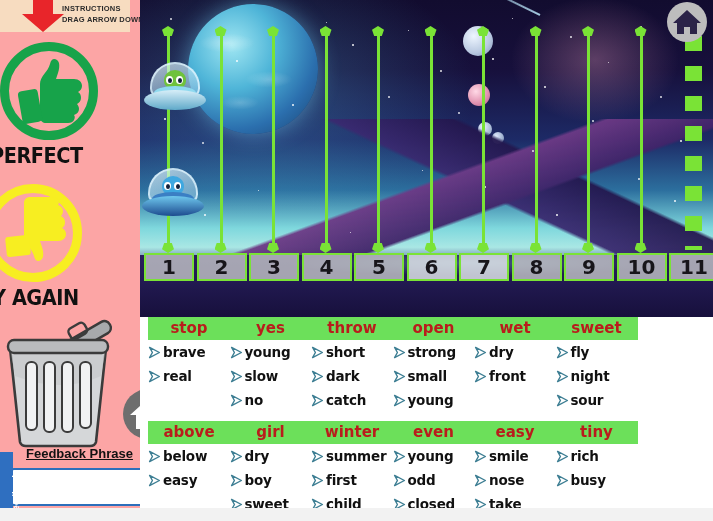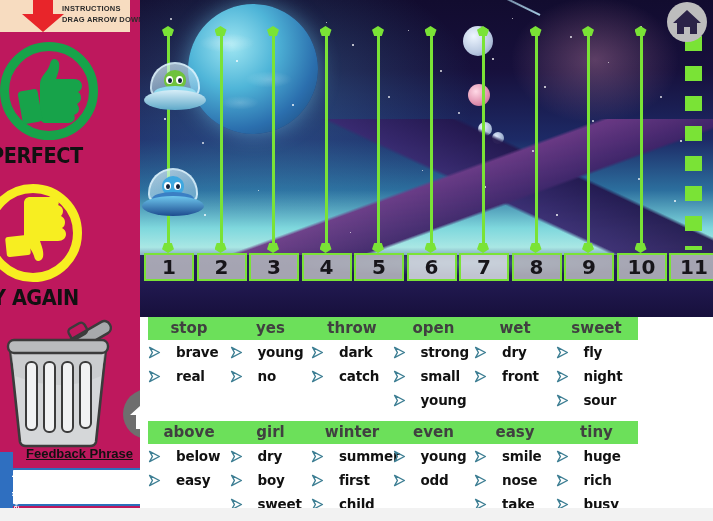--- a/index.html
+++ b/index.html
@@ -7,21 +7,21 @@
     width:713px;height:521px;overflow:hidden;
     background:#ffffff;
     font-family:"Liberation Sans", sans-serif;
     position:relative;
   }
   #root{position:absolute;inset:0;width:713px;height:521px;}
 
   
   #left-panel{
     position:absolute;left:0;top:0;width:140px;height:521px;
-    background:#be185d;overflow:hidden;
+    background:#fca5a5;overflow:hidden;
   }
   #instr-banner{
     position:absolute;left:0;top:0;width:130px;height:32px;
     background:#f7dcc0;
   }
   #instr-arrow{
     position:absolute;left:22px;top:-2px;width:42px;height:34px;
   }
   #instr-text{
     position:absolute;left:62px;top:3px;width:70px;
@@ -205,27 +205,27 @@
   
   #word-grid{
     position:absolute;left:140px;top:317px;width:573px;height:204px;
     background:#ffffff;
   }
   .wordrow{position:absolute;left:0;width:573px;height:104px;}
   .wordcol{position:absolute;top:0;width:82px;}
   .cat-chip{
     display:block;background:#6ce05a;
     font-family:"DejaVu Sans", sans-serif;
-    font-size:15px;font-weight:bold;color:#404040;
+    font-size:15px;font-weight:bold;color:#b91c1c;
     text-align:center;padding:2px 2px 3px;
     white-space:nowrap;
   }
   .wordlist{margin:0;padding:0;list-style:none;}
   .worditem{
-    display:flex;align-items:center;gap:15px;
+    display:flex;align-items:center;gap:2px;
     height:24px;white-space:nowrap;
   }
   .tri{
     flex:0 0 auto;width:13px;height:13px;
     display:inline-block;
   }
   .wtext{
     font-family:"DejaVu Sans", sans-serif;
     font-size:13.5px;font-weight:bold;color:#111;
     letter-spacing:-.2px;
@@ -456,27 +456,39 @@
             <li class="worditem">
               <svg class="tri" viewBox="0 0 13 13">
                 <path d="M1.6 1.4 L11.4 6.5 L1.6 11.6 L4.4 6.5 Z" fill="none" stroke="#3d7e93" stroke-width="1.4" stroke-linejoin="round"></path>
               </svg>
               <span class="wtext">young</span>
             </li>
             <li class="worditem">
               <svg class="tri" viewBox="0 0 13 13">
                 <path d="M1.6 1.4 L11.4 6.5 L1.6 11.6 L4.4 6.5 Z" fill="none" stroke="#3d7e93" stroke-width="1.4" stroke-linejoin="round"></path>
               </svg>
+              <span class="wtext">slow</span>
+            </li>
+            <li class="worditem">
+              <svg class="tri" viewBox="0 0 13 13">
+                <path d="M1.6 1.4 L11.4 6.5 L1.6 11.6 L4.4 6.5 Z" fill="none" stroke="#3d7e93" stroke-width="1.4" stroke-linejoin="round"></path>
+              </svg>
               <span class="wtext">no</span>
             </li>
           </ul>
         </div>
         <div class="wordcol" style="left: 171px; width: 82px;">
           <div class="cat-chip">throw</div>
           <ul class="wordlist">
+            <li class="worditem">
+              <svg class="tri" viewBox="0 0 13 13">
+                <path d="M1.6 1.4 L11.4 6.5 L1.6 11.6 L4.4 6.5 Z" fill="none" stroke="#3d7e93" stroke-width="1.4" stroke-linejoin="round"></path>
+              </svg>
+              <span class="wtext">short</span>
+            </li>
             <li class="worditem">
               <svg class="tri" viewBox="0 0 13 13">
                 <path d="M1.6 1.4 L11.4 6.5 L1.6 11.6 L4.4 6.5 Z" fill="none" stroke="#3d7e93" stroke-width="1.4" stroke-linejoin="round"></path>
               </svg>
               <span class="wtext">dark</span>
             </li>
             <li class="worditem">
               <svg class="tri" viewBox="0 0 13 13">
                 <path d="M1.6 1.4 L11.4 6.5 L1.6 11.6 L4.4 6.5 Z" fill="none" stroke="#3d7e93" stroke-width="1.4" stroke-linejoin="round"></path>
               </svg>
@@ -620,20 +632,26 @@
                 <path d="M1.6 1.4 L11.4 6.5 L1.6 11.6 L4.4 6.5 Z" fill="none" stroke="#3d7e93" stroke-width="1.4" stroke-linejoin="round"></path>
               </svg>
               <span class="wtext">young</span>
             </li>
             <li class="worditem">
               <svg class="tri" viewBox="0 0 13 13">
                 <path d="M1.6 1.4 L11.4 6.5 L1.6 11.6 L4.4 6.5 Z" fill="none" stroke="#3d7e93" stroke-width="1.4" stroke-linejoin="round"></path>
               </svg>
               <span class="wtext">odd</span>
             </li>
+            <li class="worditem">
+              <svg class="tri" viewBox="0 0 13 13">
+                <path d="M1.6 1.4 L11.4 6.5 L1.6 11.6 L4.4 6.5 Z" fill="none" stroke="#3d7e93" stroke-width="1.4" stroke-linejoin="round"></path>
+              </svg>
+              <span class="wtext">closed</span>
+            </li>
           </ul>
         </div>
         <div class="wordcol" style="left: 334px; width: 82px;">
           <div class="cat-chip">easy</div>
           <ul class="wordlist">
             <li class="worditem">
               <svg class="tri" viewBox="0 0 13 13">
                 <path d="M1.6 1.4 L11.4 6.5 L1.6 11.6 L4.4 6.5 Z" fill="none" stroke="#3d7e93" stroke-width="1.4" stroke-linejoin="round"></path>
               </svg>
               <span class="wtext">smile</span>
@@ -652,26 +670,20 @@
             </li>
           </ul>
         </div>
         <div class="wordcol" style="left: 415.5px; width: 82px;">
           <div class="cat-chip">tiny</div>
           <ul class="wordlist">
             <li class="worditem">
               <svg class="tri" viewBox="0 0 13 13">
                 <path d="M1.6 1.4 L11.4 6.5 L1.6 11.6 L4.4 6.5 Z" fill="none" stroke="#3d7e93" stroke-width="1.4" stroke-linejoin="round"></path>
               </svg>
-              <span class="wtext">huge</span>
-            </li>
-            <li class="worditem">
-              <svg class="tri" viewBox="0 0 13 13">
-                <path d="M1.6 1.4 L11.4 6.5 L1.6 11.6 L4.4 6.5 Z" fill="none" stroke="#3d7e93" stroke-width="1.4" stroke-linejoin="round"></path>
-              </svg>
               <span class="wtext">rich</span>
             </li>
             <li class="worditem">
               <svg class="tri" viewBox="0 0 13 13">
                 <path d="M1.6 1.4 L11.4 6.5 L1.6 11.6 L4.4 6.5 Z" fill="none" stroke="#3d7e93" stroke-width="1.4" stroke-linejoin="round"></path>
               </svg>
               <span class="wtext">busy</span>
             </li>
           </ul>
         </div>

